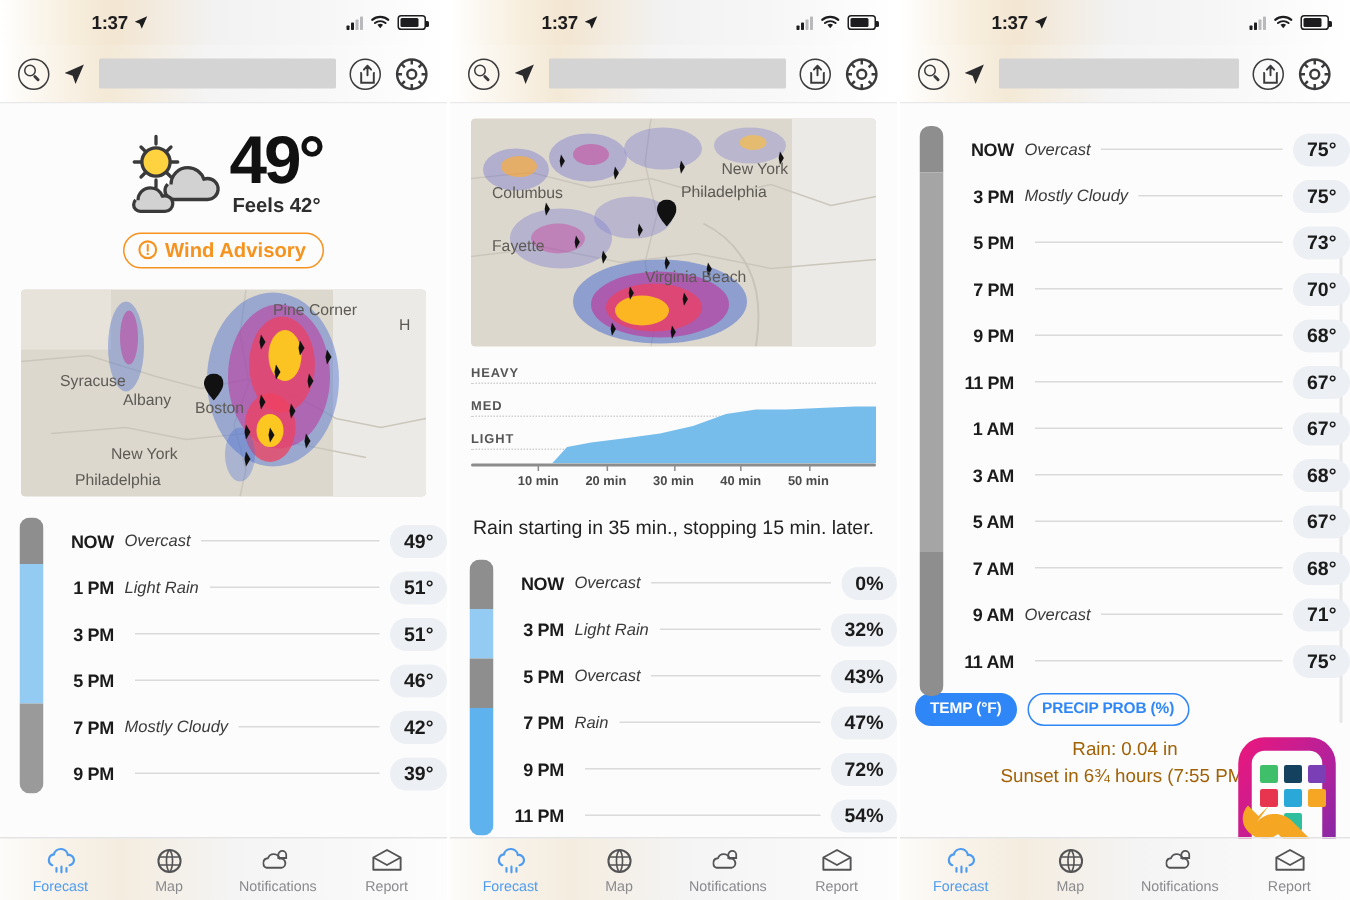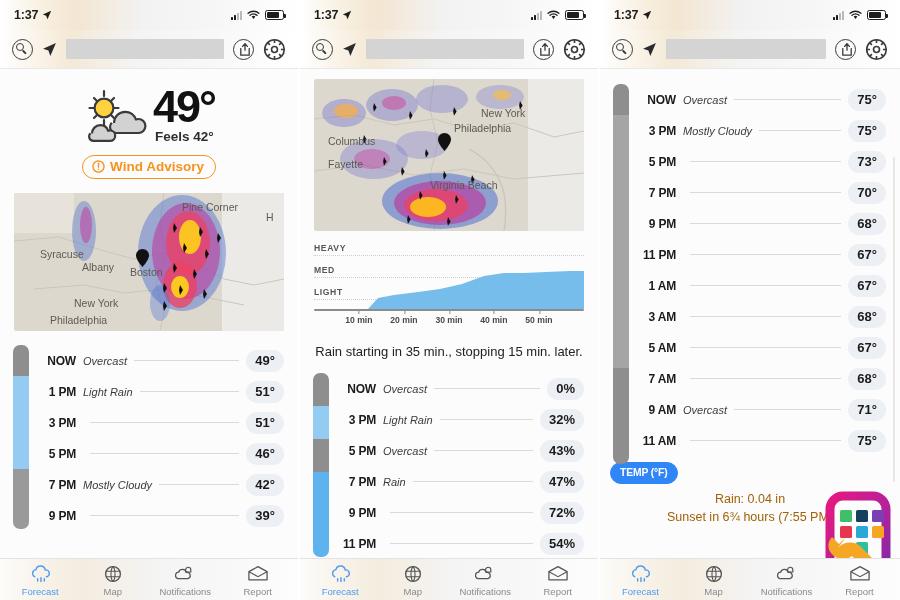--- a/index.html
+++ b/index.html
@@ -19,21 +19,21 @@
   .phone:last-child{border-right:none;width:300px;}
 
   
   .statusbar{
     position:relative;height:30px;flex:0 0 30px;
     background:linear-gradient(90deg,#ffffff 0%,#f7eedd 16%,#f3e6d2 26%,#f2f2f2 48%,#f6f6f6 70%,#ffffff 100%);
     display:flex;align-items:center;justify-content:space-between;
     padding:0 14px;box-sizing:border-box;
   }
   .sb-left{display:flex;align-items:center;gap:4px;}
-  .sb-time{font-size:12.5px;font-weight:bold;color:#1d1d1f;letter-spacing:-0.2px;}
+  .sb-time{font-size:12.5px;font-weight:bold;color:#1d1d1f;letter-spacing:-0.2px;margin-left:47px;}
   .loc-arrow{display:inline-block;width:10px;height:10px;}
   .sb-right{display:flex;align-items:center;gap:5px;}
   .sig{display:flex;align-items:flex-end;gap:1px;height:9px;}
   .sig i{display:block;width:2px;background:#1d1d1f;border-radius:.5px;}
   .sig i:nth-child(1){height:3px;}
   .sig i:nth-child(2){height:5px;}
   .sig i:nth-child(3){height:7px;background:#b9b9bb;}
   .sig i:nth-child(4){height:9px;background:#b9b9bb;}
   .batt{width:19px;height:9.5px;border:1.2px solid #1d1d1f;border-radius:2.4px;position:relative;box-sizing:border-box;padding:1px;}
   .batt span{display:block;height:100%;width:78%;background:#1d1d1f;border-radius:1px;}
@@ -92,21 +92,21 @@
   .lvl{position:absolute;left:0;right:0;font-size:8.6px;color:#555;letter-spacing:.6px;font-weight:bold;}
   .lvl:after{content:"";position:absolute;left:0;right:0;bottom:-3px;border-top:1px dotted #cfcfcf;}
   .chart-svg{position:absolute;left:0;right:0;bottom:16px;width:100%;height:66px;}
   .axis{position:absolute;left:0;right:0;bottom:14px;height:1.6px;background:#8c8c8c;border-radius:1px;}
   .ticks{position:absolute;left:0;right:0;bottom:0;height:14px;}
   .tick{position:absolute;transform:translateX(-50%);font-size:8.6px;color:#4a4a4a;top:4px;font-weight:bold;}
   .tick:before{content:"";position:absolute;left:50%;top:-5px;width:1px;height:4px;background:#8c8c8c;}
   .chart-caption{text-align:center;font-size:13px;color:#222;font-weight:500;margin-top:19px;}
 
   
-  .hourly{position:relative;margin-top:14px;padding-left:34px;padding-right:14px;}
+  .hourly{position:relative;margin-top:14px;padding-left:34px;}
   .sidebar-strip{position:absolute;left:13px;top:0;width:16px;border-radius:7px;overflow:hidden;}
   .sidebar-strip div{width:100%;}
   .hrow{display:flex;align-items:center;height:31px;gap:7px;}
   .hr-time{font-size:12px;font-weight:bold;color:#1b1b1b;width:42px;text-align:right;flex:0 0 42px;letter-spacing:-.2px;}
   .hr-cond{font-size:11px;font-style:italic;color:#3a3a3a;white-space:nowrap;flex:0 0 auto;}
   .hr-line{flex:1 1 auto;height:1px;background:#dadada;min-width:6px;}
   .hr-val{
     background:#eceff3;border-radius:11px;padding:3px 9px 4px 9px;
     font-size:13px;font-weight:bold;color:#1b1b1b;flex:0 0 auto;
   }
@@ -436,21 +436,21 @@
             <path d="M88 88l2.6 4.4-2.6 4.4-.9-4.4z"></path>
               <path d="M130 92l2.6 4.4-2.6 4.4-.9-4.4z"></path>
               <path d="M158 96l2.6 4.4-2.6 4.4-.9-4.4z"></path>
             <path d="M106 112l2.6 4.4-2.6 4.4-.9-4.4z"></path>
               <path d="M142 116l2.6 4.4-2.6 4.4-.9-4.4z"></path>
               <path d="M94 136l2.6 4.4-2.6 4.4-.9-4.4z"></path>
             <path d="M134 138l2.6 4.4-2.6 4.4-.9-4.4z"></path>
               <path d="M50 56l2.6 4.4-2.6 4.4-.9-4.4z"></path>
           </g>
         </svg>
-        <span class="map-label" style="left:14px;top:56px;">Columbus</span>
+        <span class="map-label" style="left:14px;top:44px;">Columbus</span>
         <span class="map-label" style="left:14px;top:79px;">Fayette</span>
         <span class="map-label" style="left:167px;top:28px;">New York</span>
         <span class="map-label" style="left:140px;top:43px;">Philadelphia</span>
         <span class="map-label" style="left:116px;top:100px;">Virginia Beach</span>
         <svg class="pin" style="left:124px;top:54px;" viewBox="0 0 13 18">
             <path d="M6.5 0C2.9 0 0 2.9 0 6.5 0 11 6.5 18 6.5 18S13 11 13 6.5C13 2.9 10.1 0 6.5 0z" fill="#111"></path>
           </svg>
       </div>
 
       <div class="chart">
@@ -686,20 +686,21 @@
         <div class="hrow">
           <span class="hr-time">11 AM</span>
           <span class="hr-cond"></span>
           <span class="hr-line"></span>
           <span class="hr-val">75°</span>
         </div>
       </div>
 
       <div class="chips">
         <span class="chip active">TEMP (°F)</span>
+        <span class="chip">PRECIP PROB (%)</span>
 
       </div>
 
       <div class="footer-txt">
         <div>Rain: 0.04 in</div>
         <div>Sunset in 6¾ hours (7:55 PM)</div>
       </div>
     </div>
 
     <svg class="watermark" viewBox="0 0 86 104">

